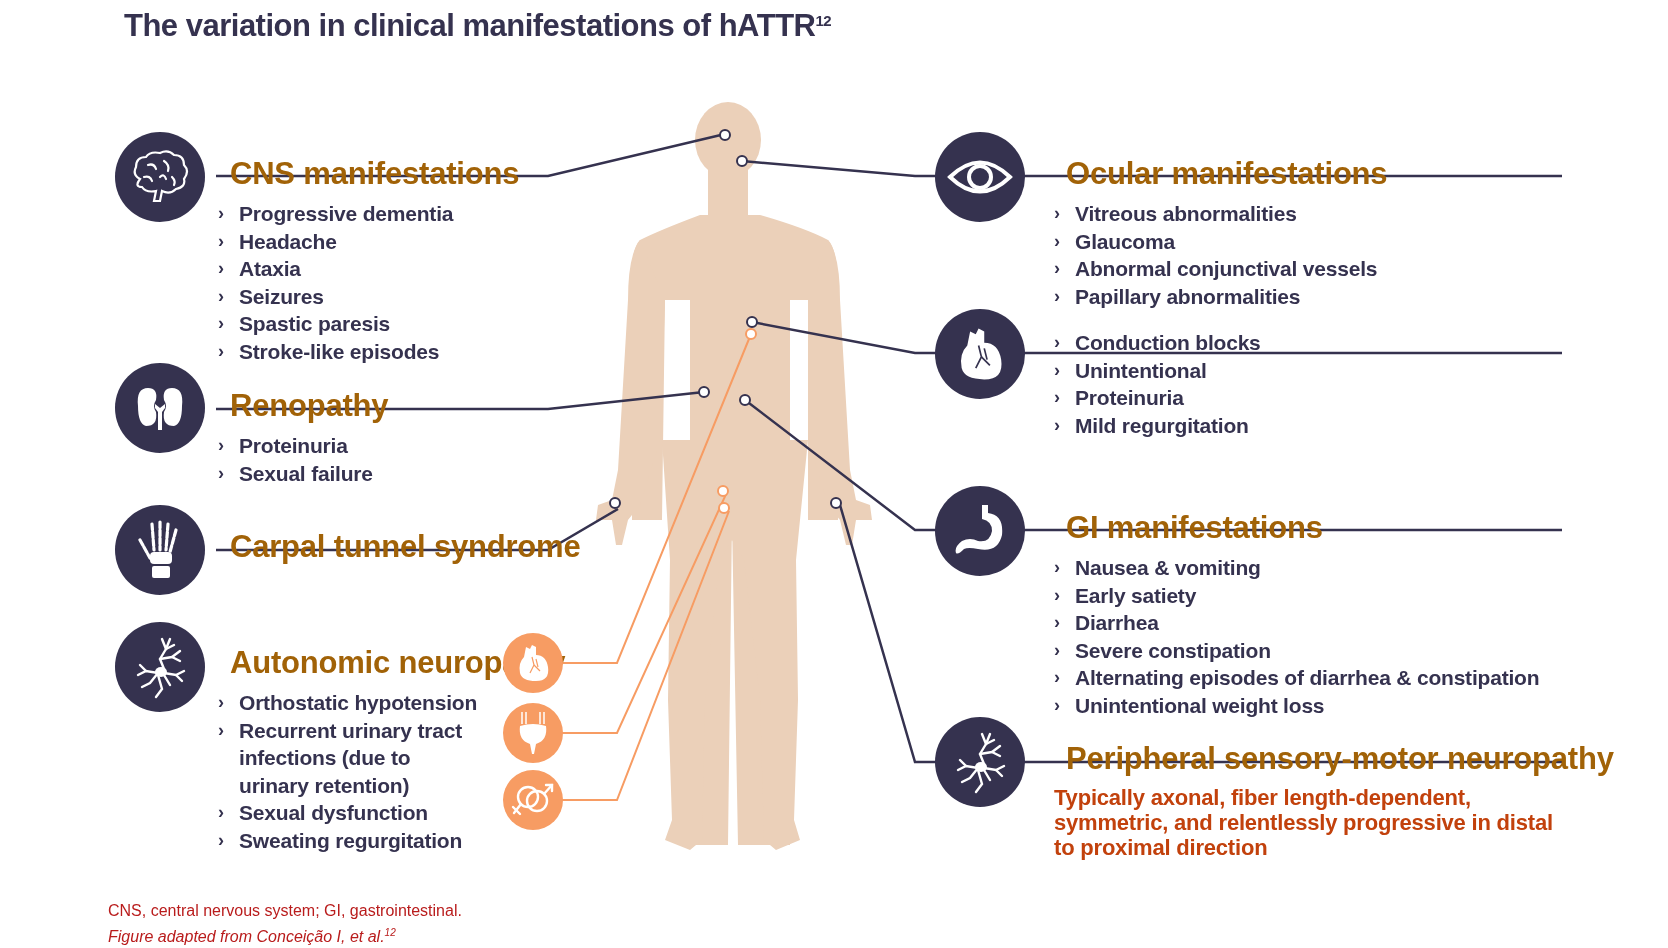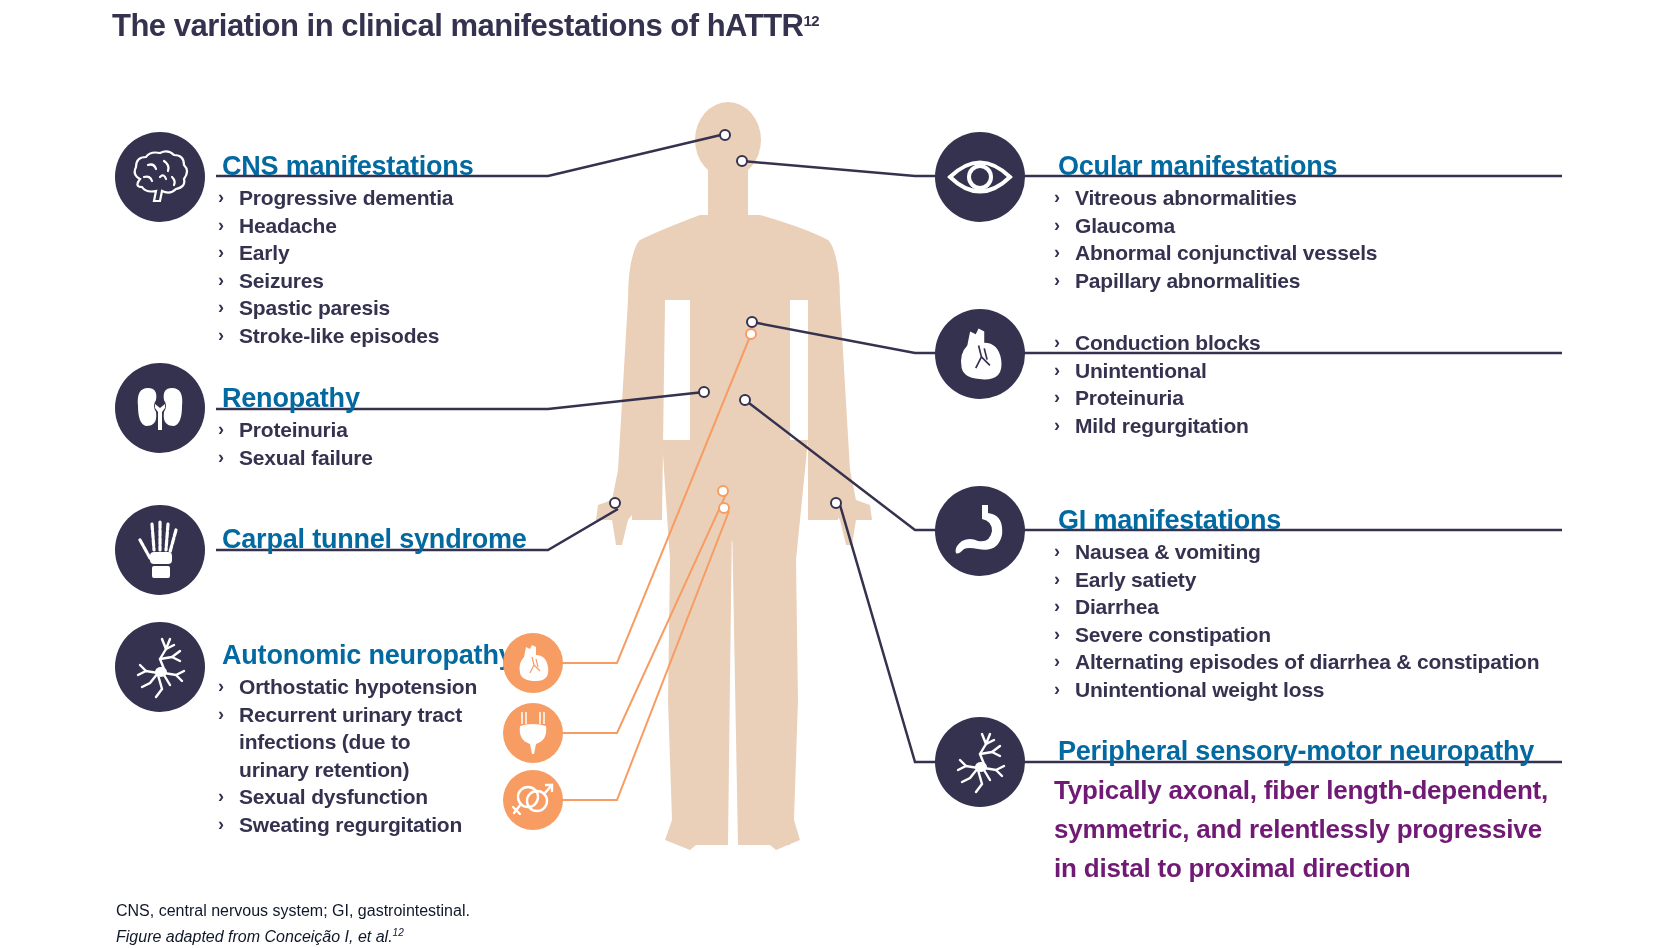--- a/index.html
+++ b/index.html
@@ -1,35 +1,35 @@
 <!DOCTYPE html>
 <html><head>
 <meta charset="utf-8">
 <style>
   html, body { margin:0; padding:0; background:#ffffff; }
   body { width:1668px; height:948px; position:relative; overflow:hidden;
          font-family:"Liberation Sans", "DejaVu Sans", sans-serif; color:#35324f; }
-  .title { position:absolute; left:112px; top:8px; font-size:31px; font-weight:bold;
+  .title { position:absolute; left:124px; top:8px; font-size:31px; font-weight:bold;
            letter-spacing:-0.5px; color:#35324f; white-space:nowrap; }
   .title sup { font-size:15px; vertical-align:top; position:relative; top:4px; }
   svg.lines { position:absolute; left:0; top:0; }
   .icon-circle { position:absolute; width:90px; height:90px; border-radius:50%;
                  background:#35324f; display:flex; align-items:center; justify-content:center; }
   .icon-circle.orange { background:#f79c63; width:60px; height:60px; }
   .icon-circle svg { display:block; }
   .block { position:absolute; }
-  .block h3 { margin:4px; font-size:27px; font-weight:bold; line-height:28px; color:#0369a1;
+  .block h3 { margin:12px; font-size:31px; font-weight:bold; line-height:28px; color:#a16207;
               white-space:nowrap; letter-spacing:-0.2px; }
   .block ul { list-style:none; margin:4px 0 0 0; padding:0; }
   .block li { font-size:21px; font-weight:bold; line-height:27.5px; color:#35324f;
               position:relative; padding-left:21px; white-space:nowrap; letter-spacing:-0.2px; }
   .block li .chev { position:absolute; left:0; top:0; font-size:18px; }
-  .block p { margin:4px 0 0 0; font-size:26px; font-weight:bold; line-height:39px;
-             color:#701a75; letter-spacing:-0.2px; }
-  .footer { position:absolute; left:116px; top:900px; font-size:16px; color:#0f172a; line-height:22px; }
+  .block p { margin:4px 0 0 0; font-size:22px; font-weight:bold; line-height:25px;
+             color:#c2410c; letter-spacing:-0.2px; }
+  .footer { position:absolute; left:108px; top:900px; font-size:16px; color:#b91c1c; line-height:22px; }
   .footer .ref { font-style:italic; }
   .footer sup { font-size:10px; }
 </style>
 </head>
 <body>
 
 <div class="title"><span>The variation in clinical manifestations of hATTR</span><sup>12</sup></div>
 
 <svg class="lines" width="1668" height="948" viewBox="0 0 1668 948">
 
@@ -97,21 +97,21 @@
       <path d="M42 28 Q46 32 44 36"></path>
       <path d="M30 28 Q34 24 36 30"></path>
     </g>
   </svg>
 </div>
 <div class="block" style="left:218px;top:148px;">
   <h3>CNS manifestations</h3>
   <ul>
     <li><span class="chev">›</span><span>Progressive dementia</span></li>
     <li><span class="chev">›</span><span>Headache</span></li>
-    <li><span class="chev">›</span><span>Early</span></li>
+    <li><span class="chev">›</span><span>Ataxia</span></li>
     <li><span class="chev">›</span><span>Seizures</span></li>
     <li><span class="chev">›</span><span>Spastic paresis</span></li>
     <li><span class="chev">›</span><span>Stroke-like episodes</span></li>
   </ul>
 </div>
 
 <div class="icon-circle" style="left:115px;top:363px;">
   <svg width="52" height="48" viewBox="0 0 52 48">
     <g fill="#ffffff">
       <path d="M4 22 Q2 4 14 4 Q24 4 22 16 Q18 22 22 28 Q24 42 12 42 Q4 40 4 22 Z"></path>

